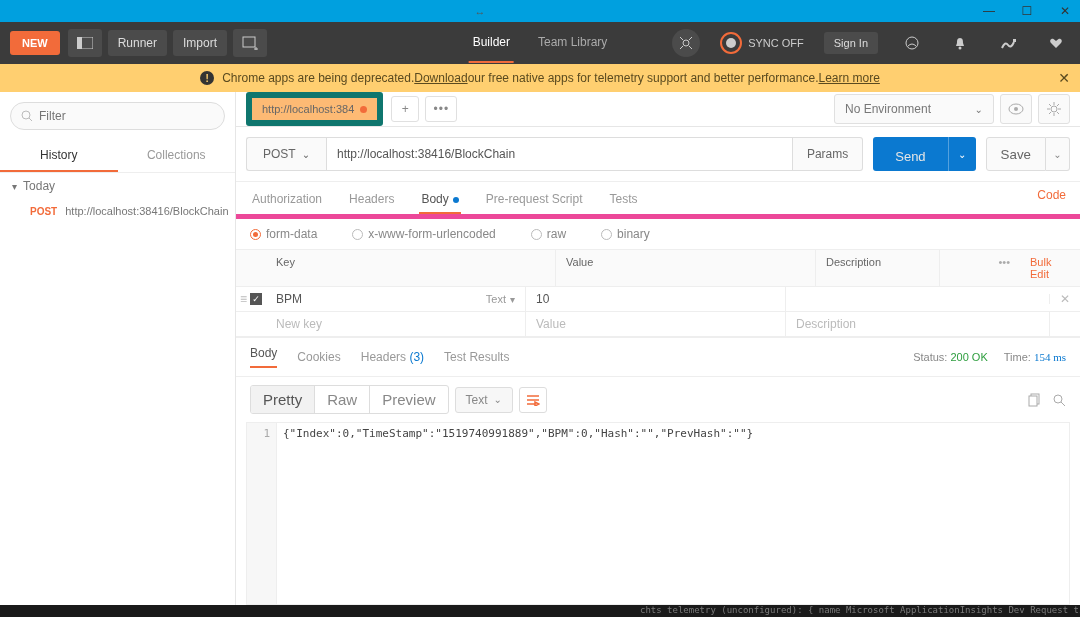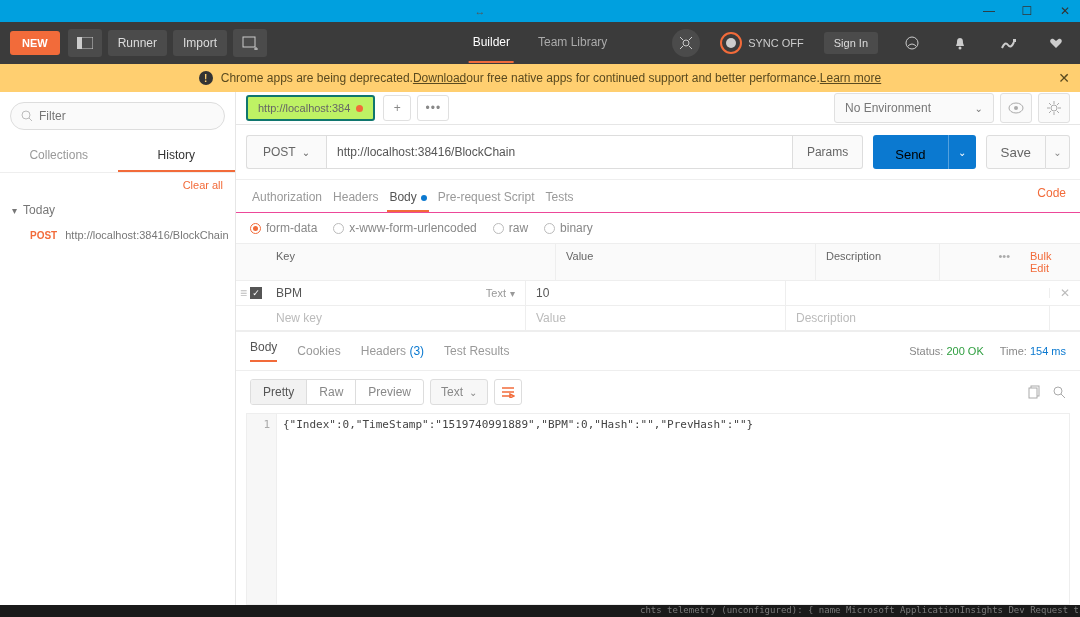--- a/index.html
+++ b/index.html
@@ -43,47 +43,47 @@
 .sidebar .tabs .stab.active { color:#333; border-bottom:2px solid #f26b3a;}
 .sidebar .clear { text-align:right; padding:6px 12px; color:#f26b3a; font-size:11px;}
 .sidebar .group-header{padding:6px 12px; color:#777; font-size:12px; display:flex; align-items:center; gap:6px;}
 .sidebar .hist-item{padding:6px 12px 6px 30px; display:flex; gap:8px; align-items:baseline; font-size:11px;}
 .sidebar .hist-item .method{color:#f26b3a; font-weight:bold; font-size:10px;}
 .sidebar .hist-item .url{color:#777;}
 
 .content { flex:1; display:flex; flex-direction:column; background:#fff; min-width:0;}
 
 .reqtabs { height:38px; border-bottom:1px solid #e6e6e6; display:flex; align-items:center; padding:0 10px; position:relative;}
-.reqtab { border:2px solid #0f766e; border-radius:3px; padding:5px 10px; font-size:11px; color:#666; display:flex; align-items:center; gap:6px; background:#bef264;}
+.reqtab { border:6px solid #0f766e; border-radius:3px; padding:5px 10px; font-size:11px; color:#666; display:flex; align-items:center; gap:6px; background:#fdba74;}
 .reqtab .dot{width:7px;height:7px;border-radius:50%;background:#f26b3a;}
 .addtab{ border:1px solid #e0e0e0; width:28px;height:26px;margin-left:8px;border-radius:3px;display:flex;align-items:center;justify-content:center;color:#888;}
 .moretab{ border:1px solid #e0e0e0; width:32px;height:26px;margin-left:6px;border-radius:3px;display:flex;align-items:center;justify-content:center;color:#888;letter-spacing:1px;}
 .env-area{margin-left:auto;display:flex;align-items:center;gap:6px;}
 .env-select{border:1px solid #e0e0e0;height:30px;width:160px;border-radius:3px;display:flex;align-items:center;justify-content:space-between;padding:0 10px;color:#777;background:#fafafa;}
 .env-btn{border:1px solid #e0e0e0;width:32px;height:30px;border-radius:3px;display:flex;align-items:center;justify-content:center;color:#888;background:#fafafa;}
 
 
 .reqline{display:flex;align-items:stretch;padding:10px;gap:0;border-bottom:1px solid #eee;}
 .method-sel{border:1px solid #ddd;border-right:none;width:80px;display:flex;align-items:center;justify-content:center;gap:6px;color:#666;background:#fafafa;border-radius:3px 0 0 3px;height:34px;}
 .url-in{border:1px solid #ddd;flex:1;height:34px;padding:0 10px;font-size:12px;color:#555;outline:none;}
 .params-btn{border:1px solid #ddd;border-left:none;height:34px;padding:0 14px;color:#666;background:#fafafa;display:flex;align-items:center;border-radius:0 3px 3px 0;}
-.send-btn{margin-left:10px;height:34px;background:#0b79d0;color:#000000;border:none;padding:12px 22px;border-radius:3px 0 0 3px;font-size:13px;}
+.send-btn{margin-left:10px;height:34px;background:#0b79d0;color:#e5e5e5;border:none;padding:12px 22px;border-radius:3px 0 0 3px;font-size:13px;}
 .send-caret{height:34px;width:28px;background:#0b79d0;border:none;border-left:1px solid rgba(255,255,255,.3);color:#fff;border-radius:0 3px 3px 0;display:flex;align-items:center;justify-content:center;}
 .save-btn{margin-left:10px;height:34px;border:1px solid #ddd;background:#fafafa;padding:0 14px;color:#666;border-radius:3px 0 0 3px;}
 .save-caret{height:34px;width:24px;border:1px solid #ddd;border-left:none;background:#fafafa;color:#888;border-radius:0 3px 3px 0;display:flex;align-items:center;justify-content:center;}
 
 
-.req-subtabs{display:flex;gap:7px;padding:4px 14px 0;border-bottom:1px solid #ec4899;position:relative;}
+.req-subtabs{display:flex;gap:23px;padding:4px 14px 0;border-bottom:5px solid #ec4899;position:relative;}
 .req-subtabs .rt{padding:6px 2px;color:#999;cursor:pointer;font-size:12px;}
 .req-subtabs .rt.active{color:#555;border-bottom:2px solid #f26b3a;}
 .req-subtabs .bluedot{width:6px;height:6px;border-radius:50%;background:#0b79d0;display:inline-block;margin-left:4px;vertical-align:middle;}
 .req-subtabs .code-link{position:absolute;right:14px;top:6px;color:#f26b3a;font-size:12px;}
 
 
-.body-types{display:flex;gap:16px;padding:8px 14px;border-bottom:1px solid #eee;align-items:center;}
+.body-types{display:flex;gap:35px;padding:8px 14px;border-bottom:1px solid #eee;align-items:center;}
 .radio{display:flex;align-items:center;gap:5px;color:#888;font-size:12px;}
 .radio .r{width:11px;height:11px;border:1px solid #bbb;border-radius:50%;display:inline-block;position:relative;}
 .radio.sel .r{border-color:#f26b3a;}
 .radio.sel .r::after{content:"";width:5px;height:5px;background:#f26b3a;border-radius:50%;position:absolute;top:2px;left:2px;}
 
 
 .kv-head{display:flex;border-bottom:1px solid #eee;background:#fafafa;color:#666;font-size:11px;}
 .kv-head .c{padding:6px 10px;border-right:1px solid #eee;}
 .kv-head .ck{width:290px;} .kv-head .cv{width:260px;} .kv-head .cd{flex:1;}
 .kv-head .tools{width:80px;text-align:right;padding:6px 10px;color:#aaa;}
@@ -99,26 +99,26 @@
 .kv-row.new .c{color:#bbb;}
 
 
 .resp-tabs{display:flex;gap:20px;padding:8px 14px;border-top:1px solid #eee;border-bottom:1px solid #eee;align-items:center;}
 .resp-tabs .rt{color:#999;font-size:12px;cursor:pointer;}
 .resp-tabs .rt.active{color:#555;border-bottom:2px solid #f26b3a;padding-bottom:6px;}
 .resp-tabs .badge{color:#0b79d0;}
 .resp-tabs .meta{margin-left:auto;display:flex;gap:16px;font-size:11px;color:#888;text-align:center;}
 .resp-tabs .meta b{font-weight:normal;}
 .resp-tabs .meta .ok{color:#2e9e3f;}
-.resp-tabs .meta .time{color:#0b79d0;}
+.resp-tabs .meta .time{color:#0b79d0;font-family:Liberation Serif, serif;}
 
 
 .resp-tools{display:flex;align-items:center;gap:6px;padding:8px 14px;}
 .seg{display:flex;border:1px solid #ddd;border-radius:3px;overflow:hidden;}
-.seg .s{padding:5px 12px;font-size:12px;color:#888;cursor:pointer;border-right:1px solid #ddd;text-align:center;}
+.seg .s{padding:5px 12px;font-size:15px;color:#888;cursor:pointer;border-right:1px solid #ddd;text-align:center;}
 .seg .s:last-child{border-right:none;}
 .seg .s.active{background:#f2f2f2;color:#555;}
 .fmt-sel{border:1px solid #ddd;border-radius:3px;padding:5px 10px;color:#888;display:flex;align-items:center;gap:6px;background:#f7f7f7;}
 .wrap-btn{border:1px solid #ddd;border-radius:3px;width:28px;height:26px;display:flex;align-items:center;justify-content:center;color:#f26b3a;}
 .resp-tools .right-icons{margin-left:auto;display:flex;gap:10px;color:#aaa;}
 
 
 .code-wrap{display:flex;border:1px solid #eee;margin:0 10px;height:220px;}
 .gutter{width:30px;background:#f7f7f7;border-right:1px solid #eee;color:#aaa;font-size:11px;text-align:right;padding:4px 6px;font-family:Consolas,monospace;}
 .code{flex:1;font-family:Consolas,monospace;font-size:11px;color:#444;padding:4px 6px;white-space:pre;}
@@ -199,42 +199,41 @@
           <path d="M7 12 L2 7 C0 5 2 2 4.5 3 L7 5 L9.5 3 C12 2 14 5 12 7 Z" fill="#ccc"></path>
         </svg>
     </div>
   </div>
 </div>
 
 <div class="banner">
   <span class="binfo">!</span>
   <span>Chrome apps are being deprecated. </span>
   <a href="#">Download</a>
-  <span> our free native apps for continued support and better performance. </span>
+  <span> our free native apps for telemetry support and better performance. </span>
   <a href="#">Learn more</a>
   <span class="close">✕</span>
 </div>
 
 <div class="main">
 
   <div class="sidebar">
     <div class="filter">
       <div class="filter-box">
         <svg width="12" height="12">
             <circle cx="5" cy="5" r="4" fill="none" stroke="#bbb"></circle>
             <line x1="8" y1="8" x2="11" y2="11" stroke="#bbb"></line>
           </svg>
         <input placeholder="Filter" style="">
       </div>
     </div>
     <div class="tabs">
+      <div class="stab active">History</div>
       <div class="stab">Collections</div>
-      <div class="stab active">History</div>
-    </div>
-    <div class="clear">Clear all</div>
+    </div>
     <div class="group-header">
       <span class="chev">▾</span>
       <span>Today</span>
     </div>
     <div class="hist-item">
       <span class="method">POST</span>
       <span class="url">http://localhost:38416/BlockChain</span>
     </div>
   </div>
 

